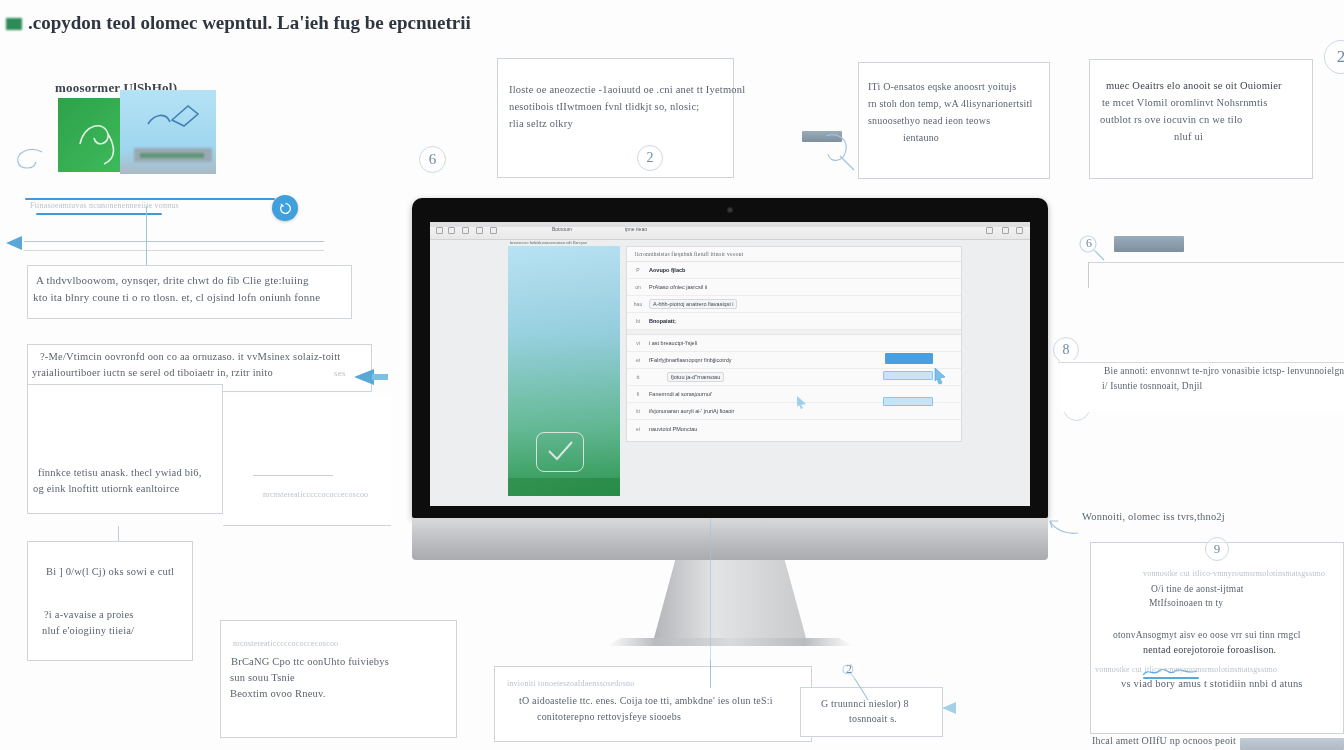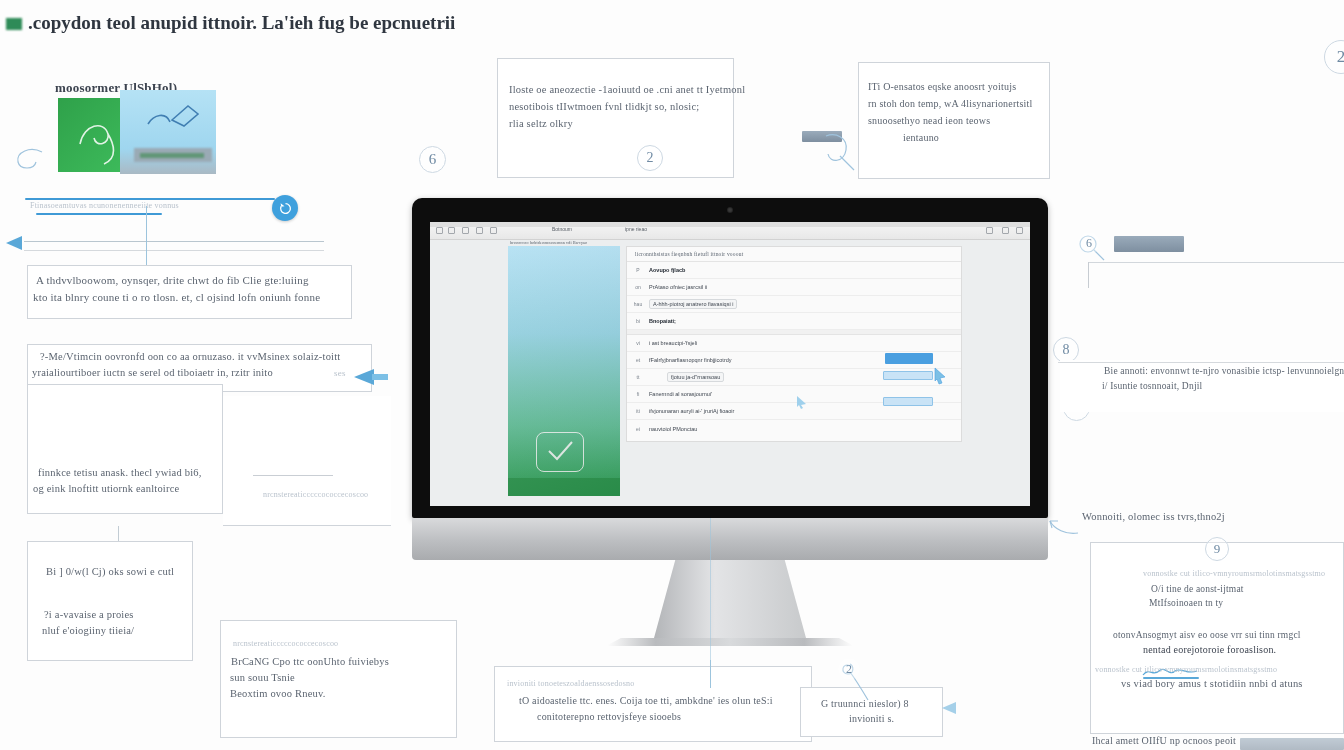--- a/index.html
+++ b/index.html
@@ -183,21 +183,21 @@
   }
   .grayblock { position: absolute; background: linear-gradient(180deg,#9aabbb,#7e8fa0); border-radius:1px; filter: blur(.4px); }
   .doodle { position: absolute; stroke:#9fc3dd; fill:none; stroke-width:1.2; }
 </style>
 </head>
 <body>
 
 <div id="stage">
 
   <div id="headline-dot"></div>
-  <div id="headline" style="left:28px;">.copydon teol anupid ittnoir. La'ieh fug be epcnuetrii</div>
+  <div id="headline" style="left:28px;">.copydon teol olomec wepntul. La'ieh fug be epcnuetrii</div>
 
   <div class="ptext dark" style="position:absolute;left:55px;top:80px;font-size:13px;font-weight:bold;">moosormer UlSbHol)</div>
 
   <div class="thumb-wrap" style="left:58px;top:90px;width:160px;height:90px;">
     <div class="thumb-green"></div>
     <div class="thumb-blue"></div>
     <div class="thumb-bar"></div>
     <div class="thumb-bar2"></div>
     <svg class="squiggle" width="70" height="56" style="left:16px;top:24px;">
       <path d="M6 30 C10 10, 30 6, 34 20 C36 30, 22 34, 20 24 M34 20 C40 30, 44 44, 30 50"></path>
@@ -225,20 +225,26 @@
     <path d="M18 26 L32 40"></path>
   </svg>
 
   <div class="abox" style="left:858px;top:62px;width:192px;height:117px;">
     <div class="ptext" style="font-size:10px;margin:18px 0 0 9px;">ITi O-ensatos eqske anoosrt yoitujs</div>
     <div class="ptext" style="font-size:10px;margin:6px 0 0 9px;">rn stoh don temp, wA 4lisynarionertsitl</div>
     <div class="ptext" style="font-size:10px;margin:6px 0 0 9px;">snuoosethyo nead ieon teows</div>
     <div class="ptext" style="font-size:10px;margin:6px 0 0 44px;">ientauno</div>
   </div>
 
+  <div class="abox" style="left:1089px;top:59px;width:224px;height:120px;">
+    <div class="ptext dark" style="font-size:10.5px;margin:20px 0 0 16px;">muec Oeaitrs elo anooit se oit Ouiomier</div>
+    <div class="ptext" style="font-size:10.5px;margin:6px 0 0 12px;">te mcet Vlomil oromlinvt Nohsrnmtis</div>
+    <div class="ptext" style="font-size:10.5px;margin:6px 0 0 10px;">outblot rs ove iocuvin cn we tilo</div>
+    <div class="ptext" style="font-size:10.5px;margin:6px 0 0 84px;">nluf ui</div>
+  </div>
   <div class="circ" style="left:1324px;top:40px;width:34px;height:34px;font-size:17px;">2</div>
 
   <div class="accent-bar" style="left:25px;top:198px;width:250px;height:2px;"></div>
   <div class="ptext faint" style="position:absolute;left:30px;top:201px;font-size:8px;">Ftinasoeamtuvas ncunonenenneeiite vonnus</div>
   <div class="accent-bar" style="left:36px;top:213px;width:126px;height:2px;"></div>
   <div class="badge-circle" style="left:272px;top:195px;width:26px;height:26px;">
     <svg width="13" height="13" viewBox="0 0 16 16">
       <path d="M8 2 A6 6 0 1 1 2.6 5.4" fill="none" stroke="#fff" stroke-width="1.6"></path>
       <path d="M2 1.5 L2.6 5.8 L6.8 5.2 Z" fill="#fff"></path>
     </svg>
@@ -291,21 +297,21 @@
 
   <div class="abox" style="left:494px;top:666px;width:318px;height:76px;">
     <div class="ptext faint" style="font-size:8px;margin:12px 0 0 12px;">invioniti tonoeteszoaldaenssosedosno</div>
     <div class="ptext" style="font-size:10px;margin:7px 0 0 24px;">tO aidoastelie ttc. enes. Coija toe tti, ambkdne' ies olun teS:i</div>
     <div class="ptext" style="font-size:10px;margin:5px 0 0 42px;">conitoterepno rettovjsfeye siooebs</div>
   </div>
   <div class="vline" style="left:710px;top:660px;height:28px;"></div>
 
   <div class="abox" style="left:800px;top:687px;width:143px;height:50px;">
     <div class="ptext" style="font-size:10px;margin:10px 0 0 20px;">G  truunnci nieslor) 8</div>
-    <div class="ptext" style="font-size:10px;margin:4px 0 0 48px;">invioniti s.</div>
+    <div class="ptext" style="font-size:10px;margin:4px 0 0 48px;">tosnnoait s.</div>
   </div>
   <svg class="doodle" width="40" height="46" style="left:836px;top:658px;">
     <path d="M14 8 C6 4, 4 16, 12 16 C18 16, 18 8, 14 6 M14 14 C20 22, 26 32, 32 42"></path>
   </svg>
   <svg width="22" height="16" style="position:absolute;left:942px;top:700px;">
     <path d="M0 8 L14 2 L14 14 Z" fill="#8fc4e4" opacity=".8"></path>
   </svg>
 
   <svg class="doodle" width="34" height="34" style="left:1076px;top:232px;">
     <circle cx="12" cy="12" r="8"></circle>

